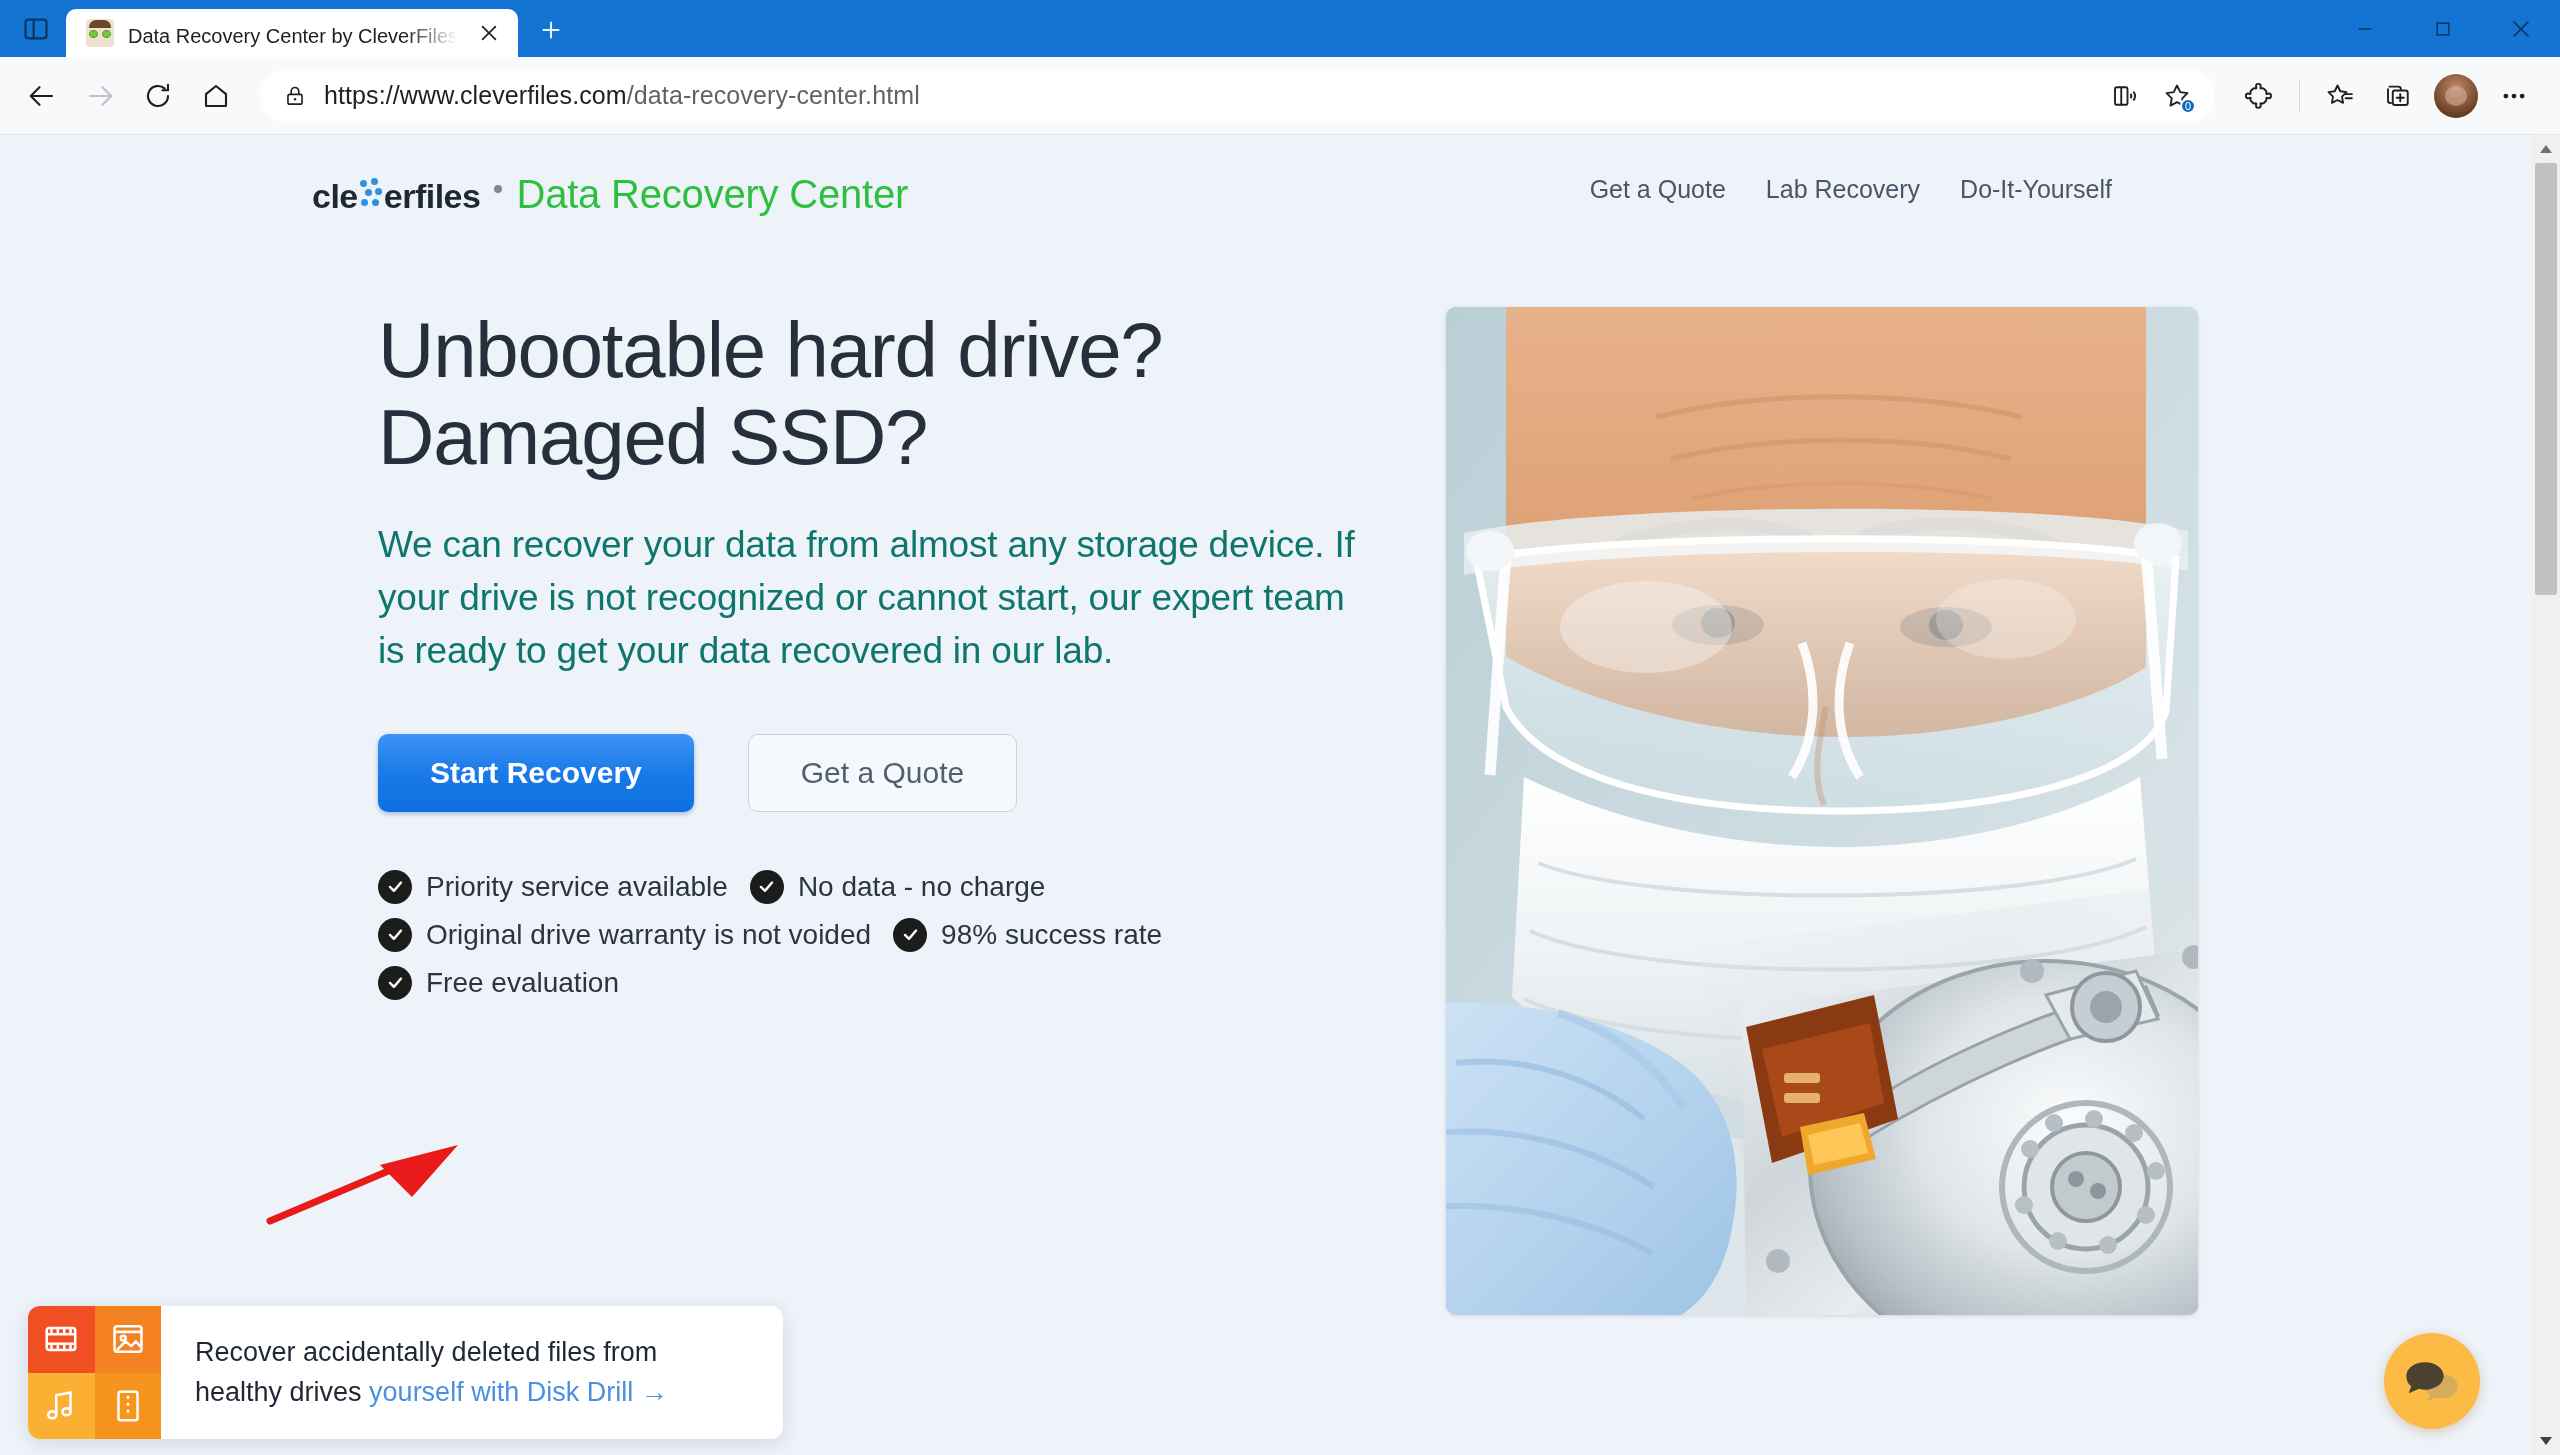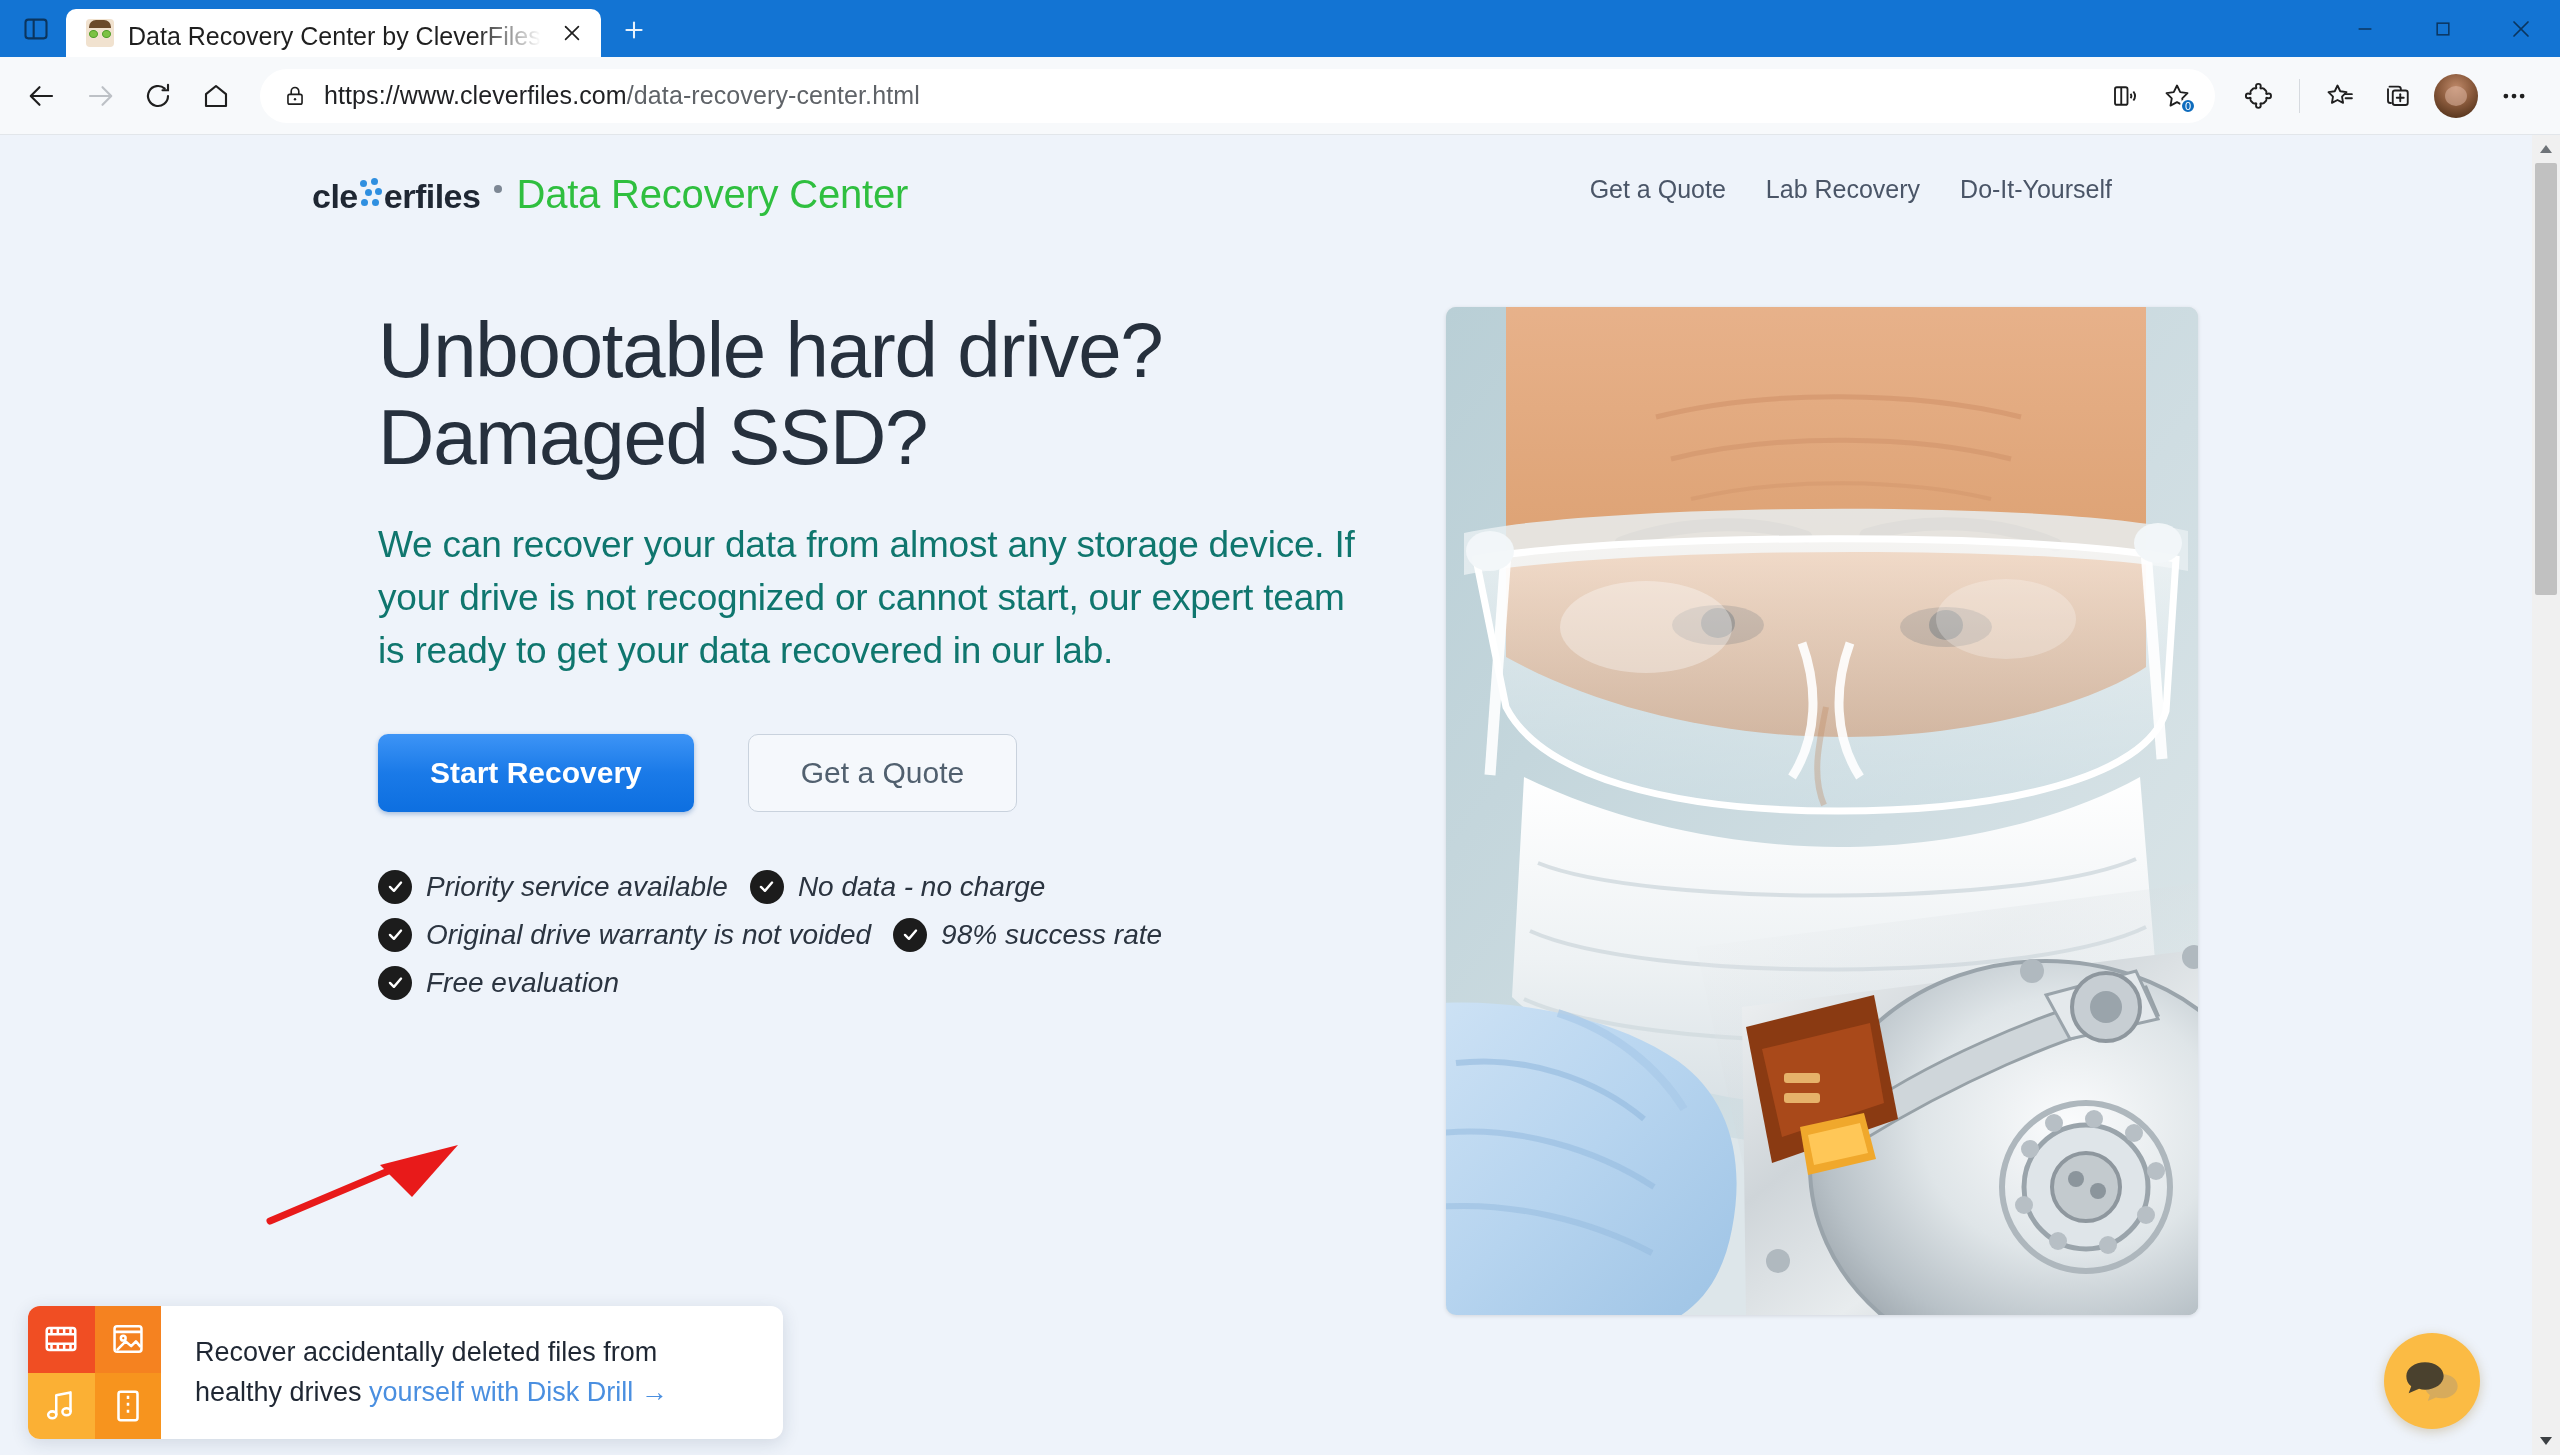--- a/index.html
+++ b/index.html
@@ -46,21 +46,21 @@
   }
   .tab-favicon .hair { position: absolute; left: 3px; right: 3px; top: 1px; height: 8px; background: #6b4a2a; border-radius: 7px 7px 0 0; }
   .tab-favicon .goggle-l, .tab-favicon .goggle-r {
     position: absolute; top: 11px; width: 9px; height: 8px;
     background: #7cc243; border-radius: 50%; border: 1.5px solid #4f9e2a;
   }
   .tab-favicon .goggle-l { left: 3px; }
   .tab-favicon .goggle-r { right: 3px; }
   .tab-title {
     flex: 1 1 auto;
-    font-size: 25px; color: #1f1f1f;
+    font-size: 20px; color: #1f1f1f;
     white-space: nowrap; overflow: hidden;
     -webkit-mask-image: linear-gradient(to right, #000 84%, transparent 100%);
             mask-image: linear-gradient(to right, #000 84%, transparent 100%);
             margin-top: 6px;
   }
   .tab-close { width: 34px; height: 34px; display:flex; align-items:center; justify-content:center; border-radius: 5px; flex: 0 0 auto; }
   .newtab-btn { width: 46px; height: 46px; margin: 0 0 4px 10px; display:flex; align-items:center; justify-content:center; border-radius:5px; }
 
   .wincontrols { position:absolute; right: 0; top: 0; display: flex; height: 57px; }
   .wc { width: 78px; height: 57px; display:flex; align-items:center; justify-content:center; }
@@ -170,21 +170,21 @@
   .btn-secondary {
     padding: 0 52px; height: 78px;
     display: flex; align-items: center; justify-content: center;
     background: #f5f8fc;
     border: 1.5px solid #c9d2dd;
     border-radius: 10px;
     color: #51606f; font-size: 30px;
     white-space: nowrap;
   }
 
-  .features { margin-top: 58px; max-width: 960px; font-style: italic; }
+  .features { margin-top: 58px; max-width: 960px; }
   .feat-row { display: flex; align-items: center; gap: 22px; margin-bottom: 14px; }
   .feat-item { display: flex; align-items: center; gap: 14px; }
   .check {
     width: 34px; height: 34px; border-radius: 50%;
     background: #1c1c1c;
     display: flex; align-items: center; justify-content: center;
     flex: 0 0 auto;
   }
   .check svg { display:block; }
   .feat-label { font-size: 28px; color: #2b3440; white-space: nowrap; }

